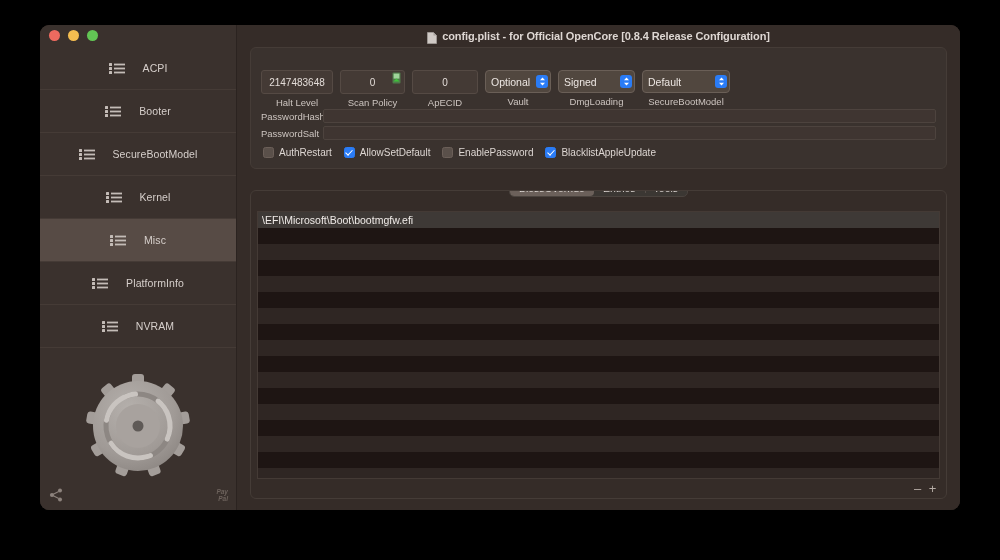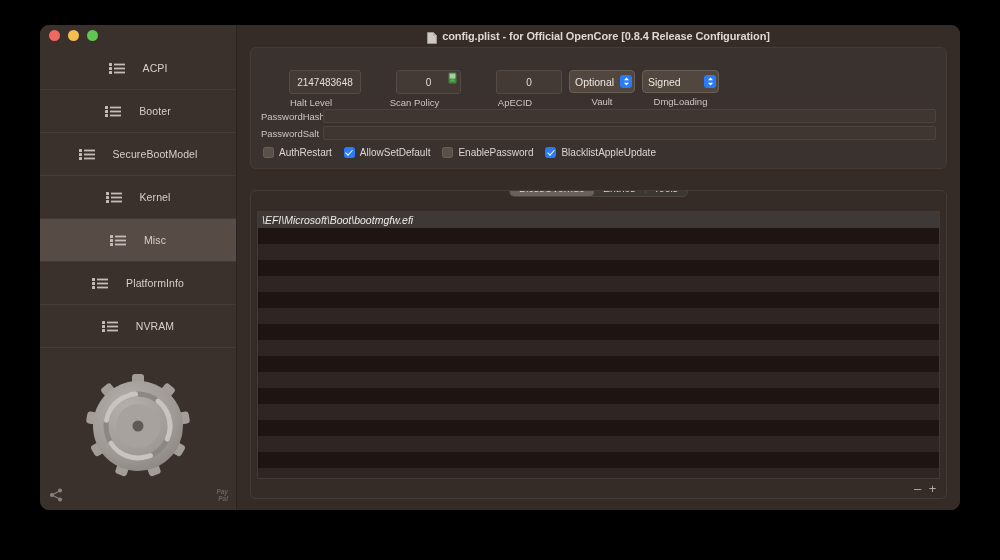--- a/index.html
+++ b/index.html
@@ -203,21 +203,20 @@
     background: #443a35;
     border: 1px solid #554a44;
     border-radius: 3px;
     color: #e3dcd8;
     font-size: 10px;
     display: flex;
     align-items: center;
     justify-content: center;
     position: relative;
     padding: 11px 4px;
-    margin-left: 28px;
   }
   .field-label {
     font-size: 9.5px;
     color: #cdc5c0;
     margin-top: 3px;
     white-space: nowrap;
   }
 
   .w-halt  { width: 72px; }
   .w-expose{ width: 106px; }
@@ -347,21 +346,21 @@
   .row.odd { background: #1e1513; }
   .row.even { background: #2f2623; }
   .row.sel {
     background: #3e3936;
     color: #f0ebe8;
     font-size: 10.5px;
     padding-left: 4px;
     display: flex;
     align-items: center;
   }
-  .row-text { font-size: 10.5px; color: #efeae7; font-style: italic; }
+  .row-text { font-size: 10.5px; color: #efeae7; }
 
   .listfooter {
     position: absolute;
     left: 6px; right: 6px;
     bottom: 2px;
     height: 16px;
     display: flex;
     align-items: center;
     justify-content: flex-end;
     gap: 4px;
@@ -625,20 +624,32 @@
             <div class="popup w-dmg">
               <span>Signed</span>
               <span class="popup-arrows">
                 <svg viewBox="0 0 9 11" width="9" height="11">
                   <path d="M4.5 1.4 L7 4.2 L2 4.2 Z" fill="#ffffff"></path>
                   <path d="M4.5 9.6 L7 6.8 L2 6.8 Z" fill="#ffffff"></path>
                 </svg>
               </span>
             </div>
             <div class="field-label">DmgLoading</div>
+          </div>
+          <div class="field">
+            <div class="popup w-sbm">
+              <span>Default</span>
+              <span class="popup-arrows">
+                <svg viewBox="0 0 9 11" width="9" height="11">
+                  <path d="M4.5 1.4 L7 4.2 L2 4.2 Z" fill="#ffffff"></path>
+                  <path d="M4.5 9.6 L7 6.8 L2 6.8 Z" fill="#ffffff"></path>
+                </svg>
+              </span>
+            </div>
+            <div class="field-label">SecureBootModel</div>
           </div>
         </div>
 
       <div class="pwrow r1">
         <span class="pw-label">PasswordHash</span>
         <span class="pw-input"></span>
       </div>
       <div class="pwrow r2">
         <span class="pw-label">PasswordSalt</span>
         <span class="pw-input"></span>

